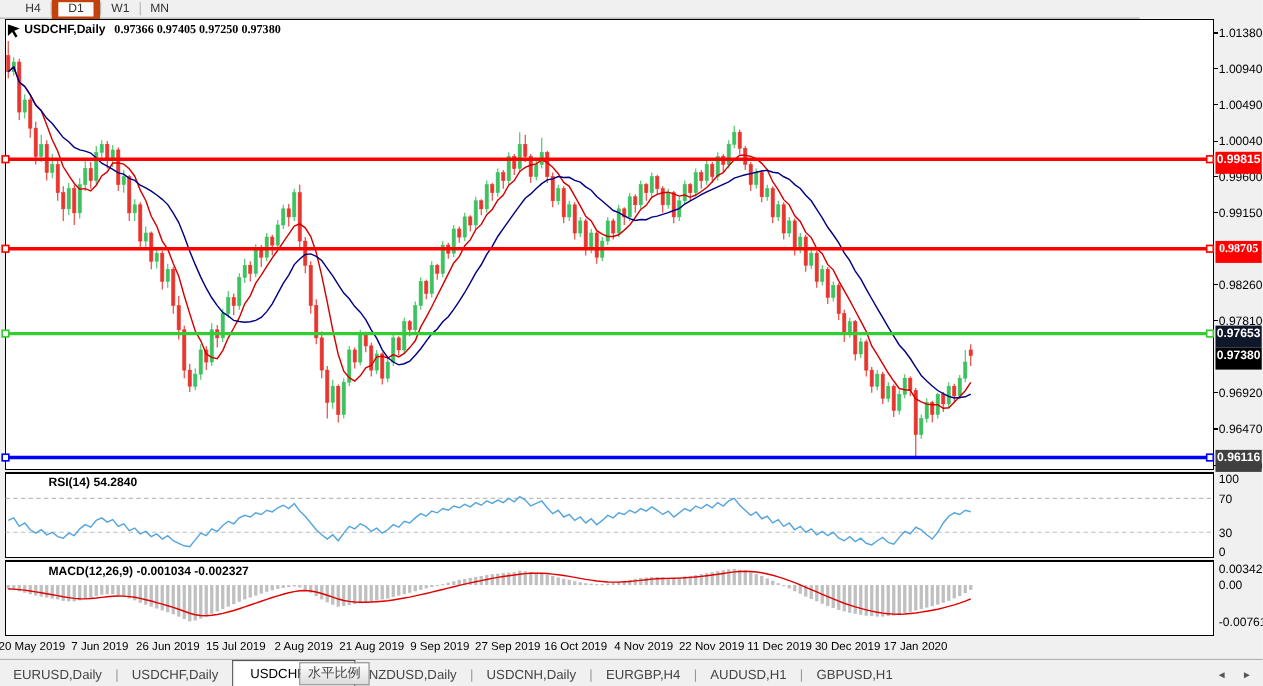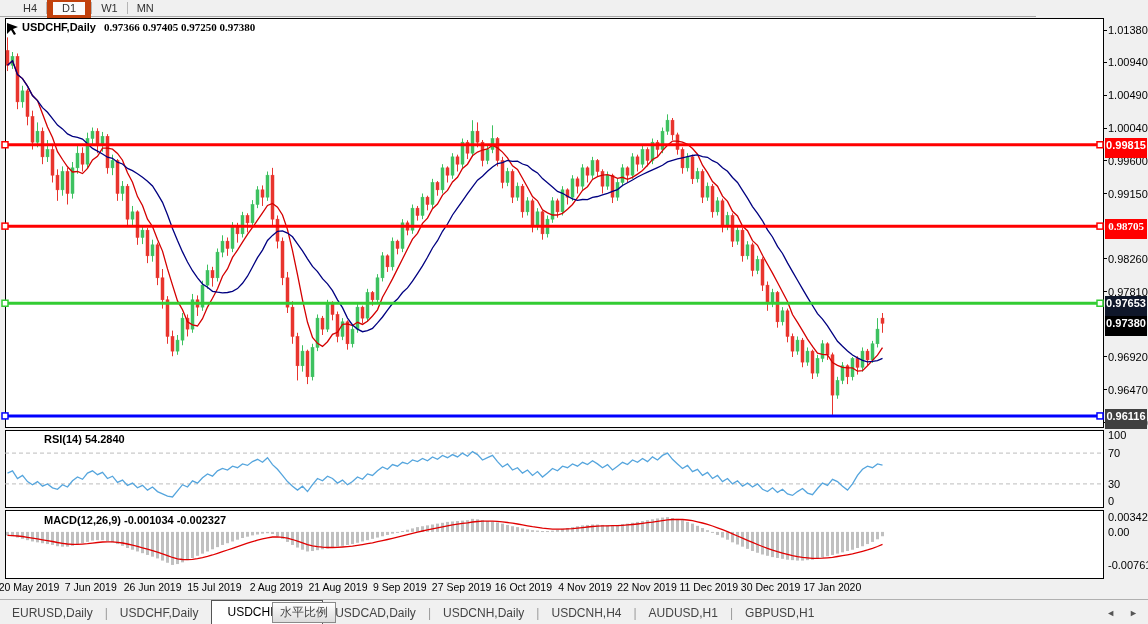--- a/index.html
+++ b/index.html
@@ -22,21 +22,21 @@
               color:#fff;text-align:center;line-height:14px;}
   #tabbar{position:absolute;left:0;top:599px;width:1148px;height:25px;background:#f0f0f0;
           border-top:1px solid #b0b0b0;display:flex;align-items:flex-end;}
   .tab{font-size:12px;color:#444;padding:4px 12px 5px 12px;white-space:nowrap;cursor:default;}
   .tab.selected{background:#fff;border:1px solid #555;border-bottom:none;color:#000;
                 padding:4px 16px 6px 16px;margin-bottom:0;}
   .tabsep{color:#999;font-size:12px;padding-bottom:5px;}
   #tab-scroll{margin-left:auto;display:flex;gap:14px;padding:0 10px 7px 0;color:#555;font-size:9px;}
   #tooltip{position:absolute;left:272px;top:602px;width:62px;height:19px;border:1px solid #8a8a8a;
            background:linear-gradient(#ffffff,#dcdcdc);font-size:12px;color:#444;text-align:center;
-           line-height:19px;z-index:30;font-family:Liberation Sans, sans-serif;}
+           line-height:19px;z-index:30;font-family:Liberation Mono, monospace;}
   .spacer{width:14px;}
 </style>
 </head>
 <body>
 
 <div id="toolbar">
     <span class="spacer"></span>
     <span class="pbtn">H4</span>
     <span class="psep"></span>
     <span class="pbtn active">D1</span>
@@ -668,25 +668,25 @@
     <div style="background: #0f172a; top: 296.252px;">0.97653</div>
     <div style="background: #404040; top: 408.93px;">0.96116</div>
     <div style="background: rgb(0, 0, 0); top: 316.265px;">0.97380</div>
   </div>
 
 <div id="tabbar">
     <span class="tab">EURUSD,Daily</span>
     <span class="tabsep">|</span>
     <span class="tab">USDCHF,Daily</span>
     <span class="tab selected">USDCHF,Daily</span>
-    <span class="tab">USDCAD,Daily</span>
+    <span class="tab">NZDUSD,Daily</span>
     <span class="tabsep">|</span>
     <span class="tab">USDCNH,Daily</span>
     <span class="tabsep">|</span>
-    <span class="tab">USDCNH,H4</span>
+    <span class="tab">EURGBP,H4</span>
     <span class="tabsep">|</span>
     <span class="tab">AUDUSD,H1</span>
     <span class="tabsep">|</span>
     <span class="tab">GBPUSD,H1</span>
     <span id="tab-scroll">
       <span>◄</span>
       <span>►</span>
     </span>
   </div>
 <div id="tooltip">水平比例</div>

